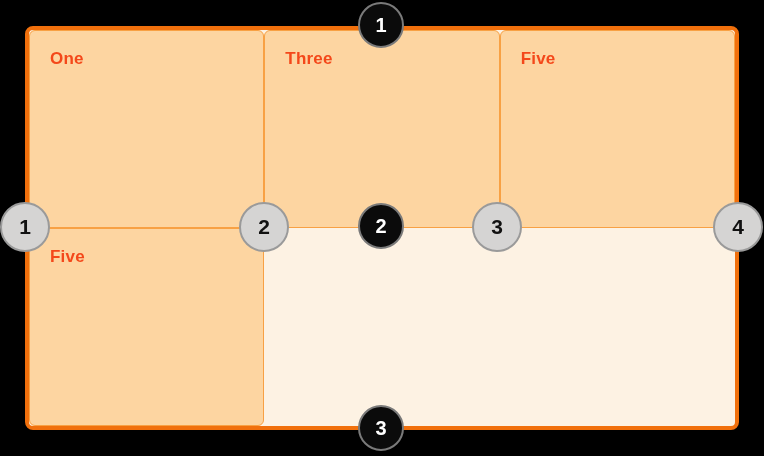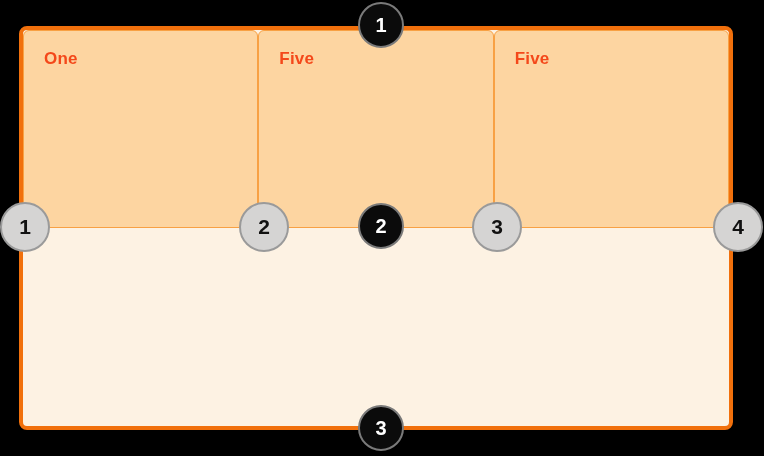--- a/index.html
+++ b/index.html
@@ -9,21 +9,21 @@
     width: 764px; height: 456px;
     overflow: hidden;
   }
   .canvas {
     position: relative;
     width: 764px; height: 456px;
     background: #000000;
   }
   .grid-container {
     position: absolute;
-    left: 19px; top: 26px;
+    left: 25px; top: 26px;
     width: 714px; height: 404px;
     box-sizing: border-box;
     background: #fdf2e3;
     border: 4px solid #f1700c;
     border-radius: 8px;
     display: grid;
     grid-template-columns: 1fr 1fr 1fr;
     grid-template-rows: 1fr 1fr;
   }
   .grid-cell {
@@ -82,20 +82,23 @@
 </head>
 <body>
 
 <div class="canvas">
 
   <div class="grid-container">
     <div class="grid-cell">
       <span class="cell-label">One</span>
     </div>
     <div class="grid-cell">
+      <span class="cell-label">Three</span>
+    </div>
+    <div class="grid-cell">
       <span class="cell-label">Five</span>
     </div>
     <div class="grid-cell">
       <span class="cell-label">Five</span>
     </div>
     <div class="grid-cell empty">
       <span class="cell-label"></span>
     </div>
   </div>
 

